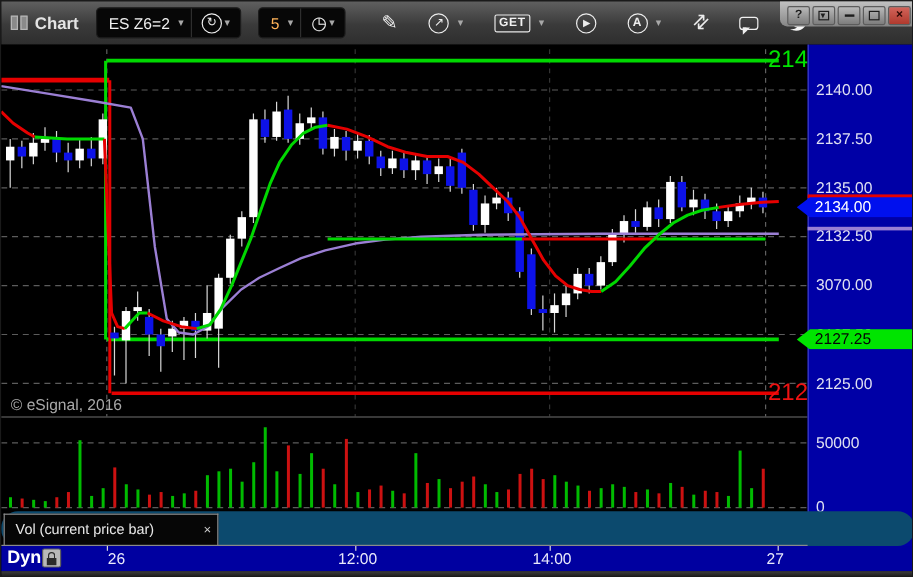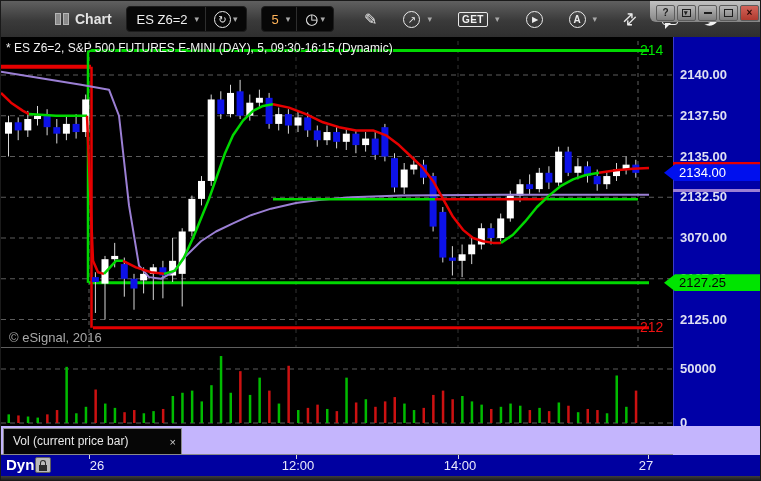--- a/index.html
+++ b/index.html
@@ -2,21 +2,21 @@
 <html><head>
 <meta charset="utf-8">
 <style>
   * { margin:0; padding:0; box-sizing:border-box; }
   html,body { background:#000; }
   body { font-family:"Liberation Sans", sans-serif; }
   #screen { position:relative; width:761px; height:481px; background:#000; overflow:hidden; border:1px solid #1a1a1a; }
 
   
   #toolbar { position:absolute; left:0; top:0; width:761px; height:36px;
-    background:linear-gradient(#606060, #3a3a3a 55%, #2e2e2e); display:flex; align-items:center;padding-left:46px; }
+    background:linear-gradient(#606060, #3a3a3a 55%, #2e2e2e); display:flex; align-items:center; }
   .win-icon { display:inline-flex; gap:2px; margin:0 6px 0 8px; }
   .win-icon i { display:block; width:6px; height:12px; background:#8a8a8a; border:1px solid #b5b5b5; }
   .tb-title { color:#e4e4e4; font-weight:bold; font-size:14px; margin-right:14px; }
   .combo-group { display:flex; align-items:stretch; background:#070707; border:1px solid #1c1c1c; border-radius:4px; height:26px; margin-right:14px; }
   .combo { display:flex; align-items:center; padding:0 6px 0 10px; cursor:pointer; }
   .combo .val { color:#f0f0f0; font-size:13px; }
   .combo .val.amber { color:#ffb359; }
   .caret { color:#a8a8a8; font-size:9px; margin-left:7px; }
   .grp-divider { width:1px; background:#2e2e2e; }
   .tool-btn { display:flex; align-items:center; padding:0 8px; color:#ececec; cursor:pointer; }
@@ -38,33 +38,33 @@
   .glyph-pop { display:block; width:9px; height:8px; border:1.4px solid #1d1d1d; position:relative; }
   .glyph-pop:after { content:"▾"; position:absolute; font-size:7px; left:1px; top:-1px; color:#1d1d1d; }
 
   
   #plot-svg { position:absolute; left:0; top:0; }
   #legend { position:absolute; left:5px; top:40px; color:#f2f2f2; font-size:12px; white-space:nowrap; text-shadow:1px 1px 0 #000; }
   #watermark { position:absolute; left:7px; top:309px; white-space:nowrap; }
   #wm-hl { background:#00dc00; color:#050505; font-size:16px; padding:0 3px 1px 3px; }
   #wm-rest { color:#1b1bd0; font-size:19px; font-weight:bold; text-decoration:underline; }
   #copyright { position:absolute; left:8px; top:329px; color:#a8a8a8; font-size:13px; }
-  .edge-label { position:absolute; width:34px; overflow:hidden; font-size:14px; line-height:20px; white-space:nowrap; }
+  .edge-label { position:absolute; width:34px; overflow:hidden; font-size:20px; line-height:20px; white-space:nowrap; }
   #edge-top { left:639px; top:39px; color:#00e400; }
   #edge-bottom { left:639px; top:316px; color:#ef1212; }
 
   
-  #axis-panel { position:absolute; left:672px; top:36px; width:89px; height:418px; background:#0000a6; border-left:1px solid #3c3cc8;font-weight:bold; }
+  #axis-panel { position:absolute; left:672px; top:36px; width:89px; height:418px; background:#0000a6; border-left:1px solid #3c3cc8; }
   .axis-label { position:absolute; left:6px; color:#dfe0f2; font-size:13px; white-space:nowrap; }
   .stripe { position:absolute; left:672px; width:89px; height:3px; }
   .badge { position:absolute; left:663px; width:98px; height:17px; font-size:13px; line-height:17px;
     clip-path:polygon(0 50%, 11px 0, 100% 0, 100% 100%, 11px 100%); padding-left:15px; }
 
   
-  #tab-row { position:absolute; left:0; top:425px; width:761px; height:29px; background:#c4b5fd; }
+  #tab-row { position:absolute; left:0; top:425px; width:761px; height:29px; background:#0c4a6e;border-radius:14px; }
   #vol-tab { position:absolute; left:2px; top:2px; width:179px; height:27px; background:#060606;
     border:1px solid #8a8a8a; border-bottom:none; color:#e8e8e8; font-size:12px; line-height:25px; padding-left:9px; }
   #vol-tab-close { position:absolute; right:5px; top:1px; color:#d0d0d0; font-size:11px; cursor:pointer; }
   #row-divider { position:absolute; left:0; top:453px; width:672px; height:1px; background:#8a8a8a; }
   #time-axis { position:absolute; left:0; top:454px; width:761px; height:21px; background:#0000a0; }
   .t-label { position:absolute; top:3px; color:#e9e9fb; font-size:13px; transform:translateX(-50%);text-align:center; }
   .t-tick { position:absolute; top:0; width:1px; height:4px; background:#d8d8d8; }
   #dyn-label { position:absolute; left:5px; top:1px; color:#ffffff; font-weight:bold; font-size:15px; }
   #lock-icon { position:absolute; left:34px; top:2px; width:16px; height:16px; background:#b9b9b9; border:1px solid #5e5e5e; border-radius:2px; }
   #lock-icon .shackle { position:absolute; left:4px; top:2px; width:6px; height:5px; border:1.6px solid #2b2b2b; border-bottom:none; border-radius:4px 4px 0 0; }
@@ -304,21 +304,20 @@
       <rect x="566.2" y="404.72" width="2.5" height="17.279999999999973" fill="#cc1111"></rect>
       <rect x="575.9" y="411.2" width="2.5" height="10.800000000000011" fill="#00bb00"></rect>
       <rect x="585.5" y="407.96" width="2.5" height="14.04000000000002" fill="#cc1111"></rect>
       <rect x="595.2" y="409.04" width="2.5" height="12.95999999999998" fill="#cc1111"></rect>
       <rect x="604.8" y="412.28" width="2.5" height="9.720000000000027" fill="#00bb00"></rect>
       <rect x="614.5" y="374.48" width="2.5" height="47.51999999999998" fill="#00bb00"></rect>
       <rect x="624.1" y="405.8" width="2.5" height="16.19999999999999" fill="#00bb00"></rect>
       <rect x="633.8" y="389.6" width="2.5" height="32.39999999999998" fill="#cc1111"></rect>
     </svg>
 
-  <div id="legend">* ES Z6=2, S&amp;P 500 FUTURES E-MINI (DAY), 5, 09:30-16:15 (Dynamic)</div>
   <div class="edge-label" id="edge-top">214</div>
   <div class="edge-label" id="edge-bottom">212</div>
   <div id="copyright">© eSignal, 2016</div>
   <div id="pane-divider"></div>
 
   <div id="axis-panel">
       <div class="axis-label" style="top: 30px;">2140.00</div>
       <div class="axis-label" style="top: 70.75px;">2137.50</div>
       <div class="axis-label" style="top: 111.5px;">2135.00</div>
       <div class="axis-label" style="top: 152.25px;">2132.50</div>

